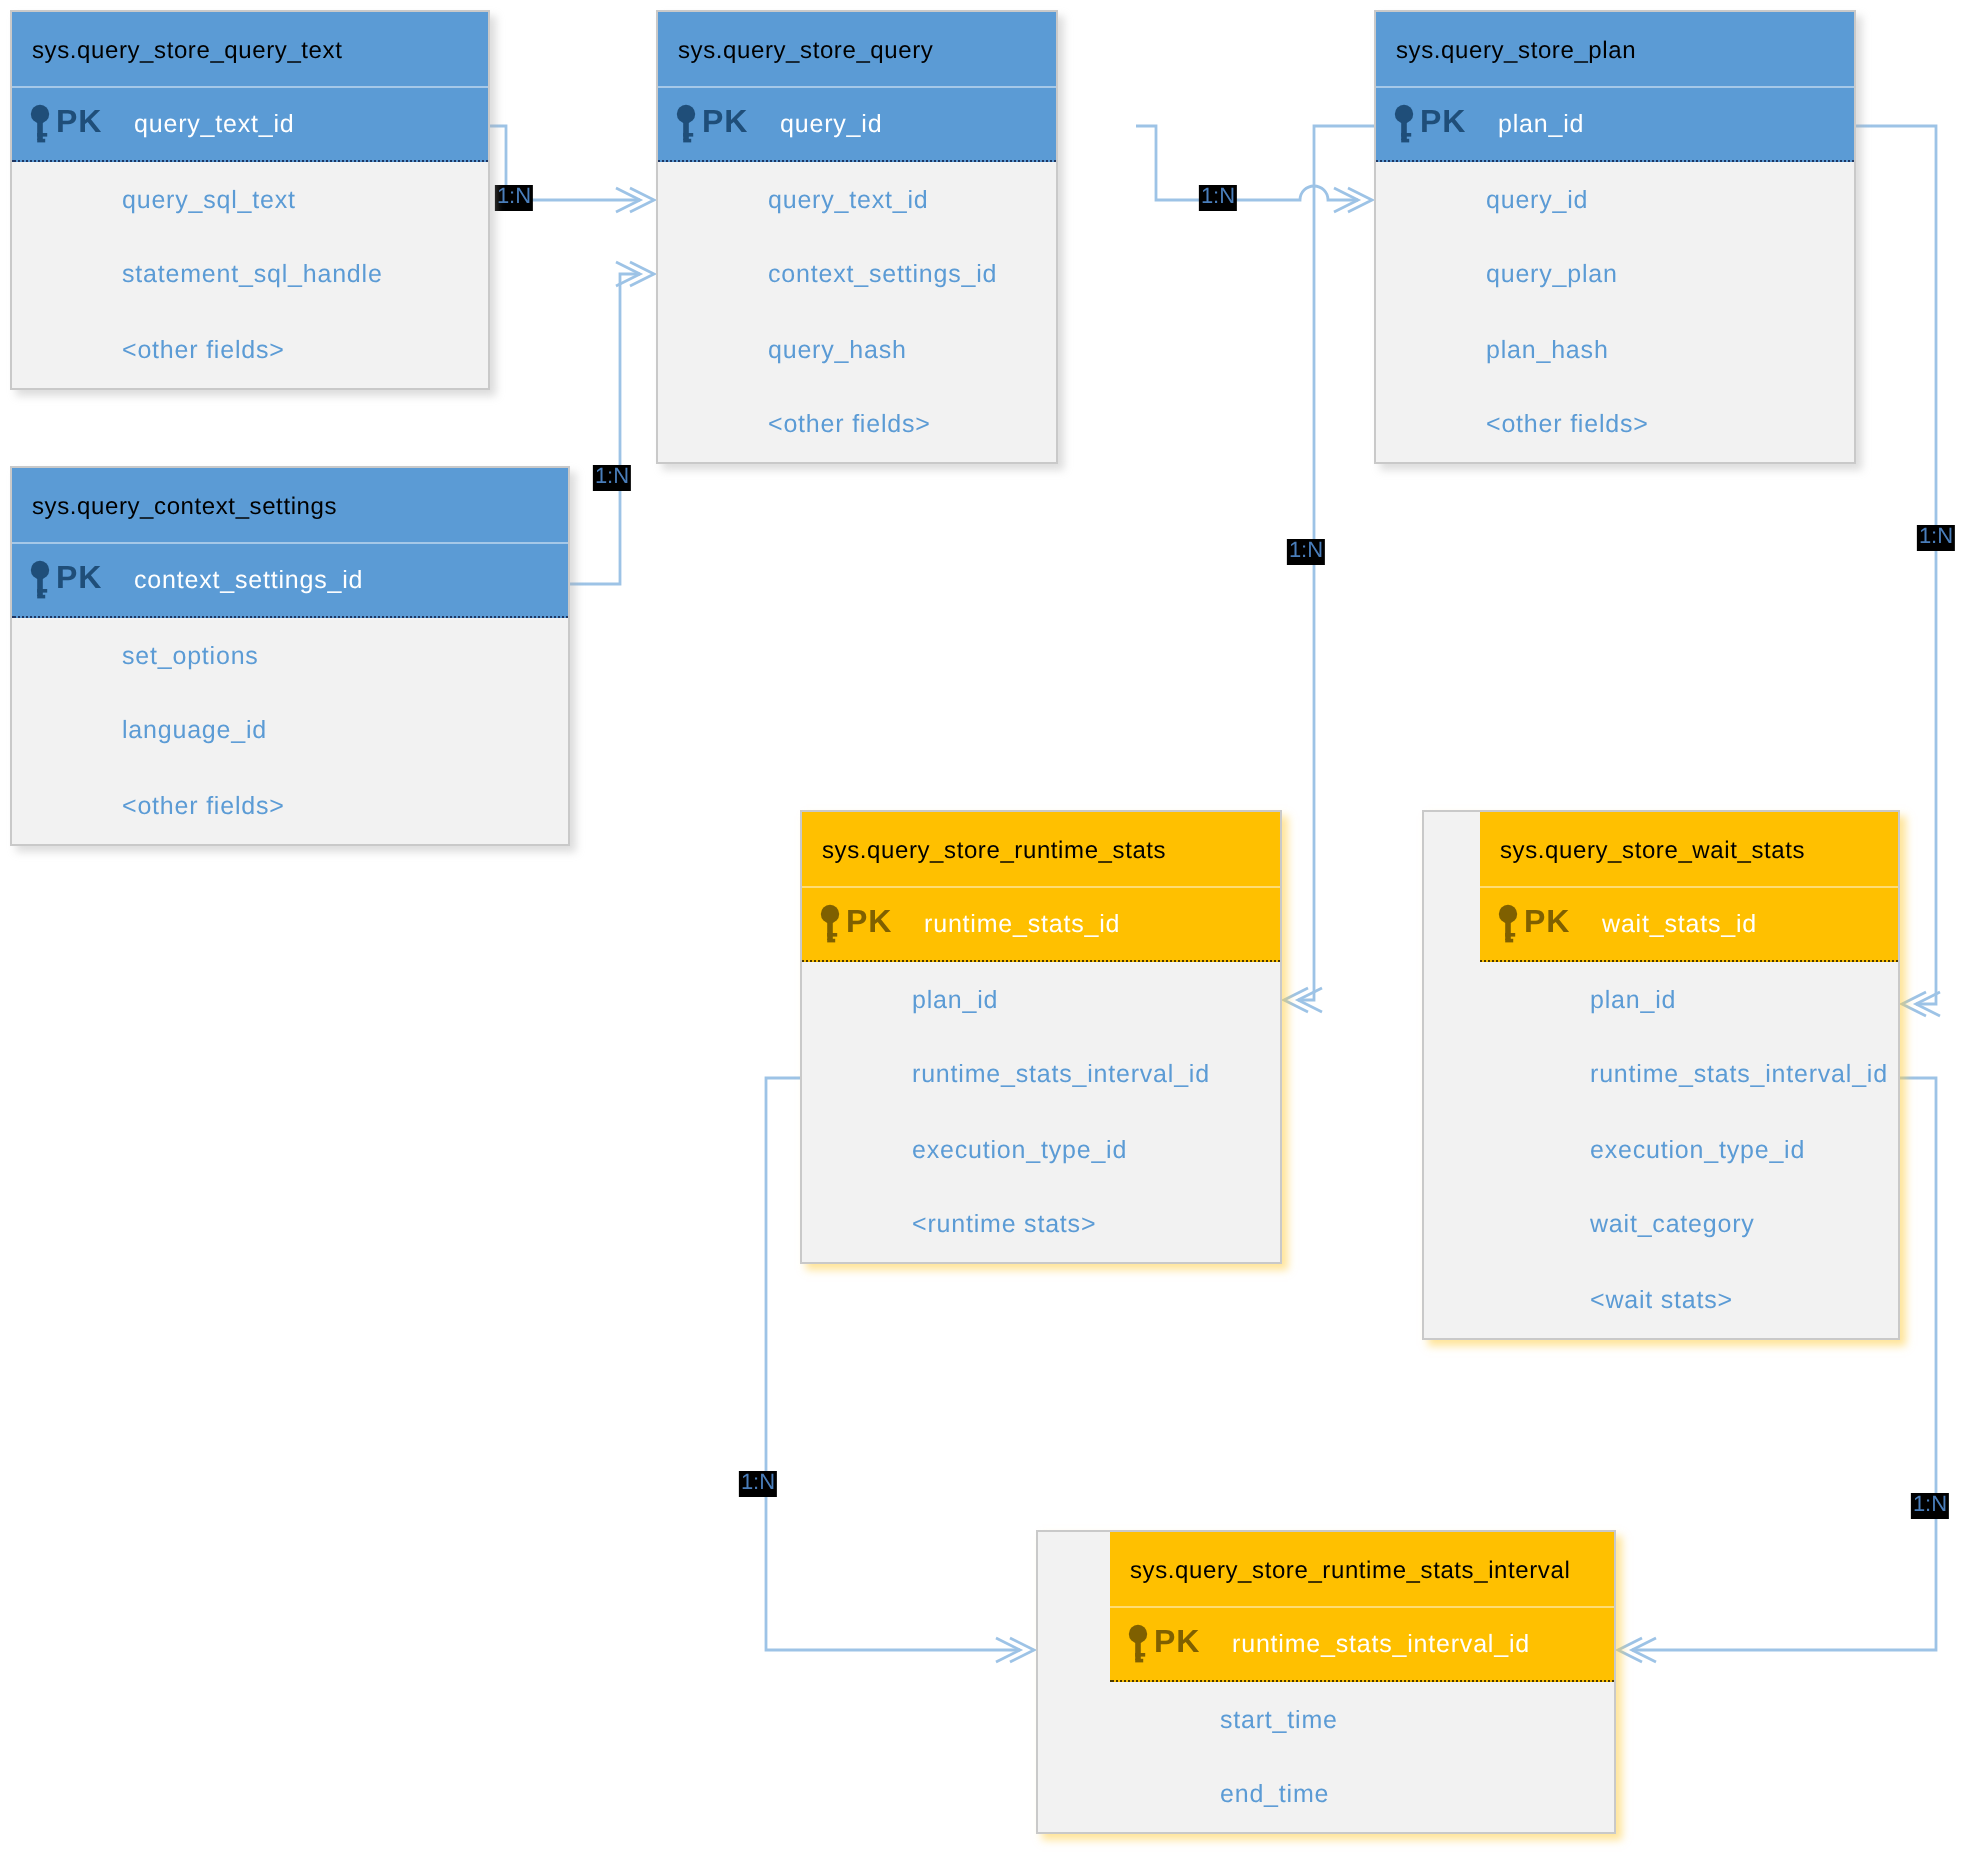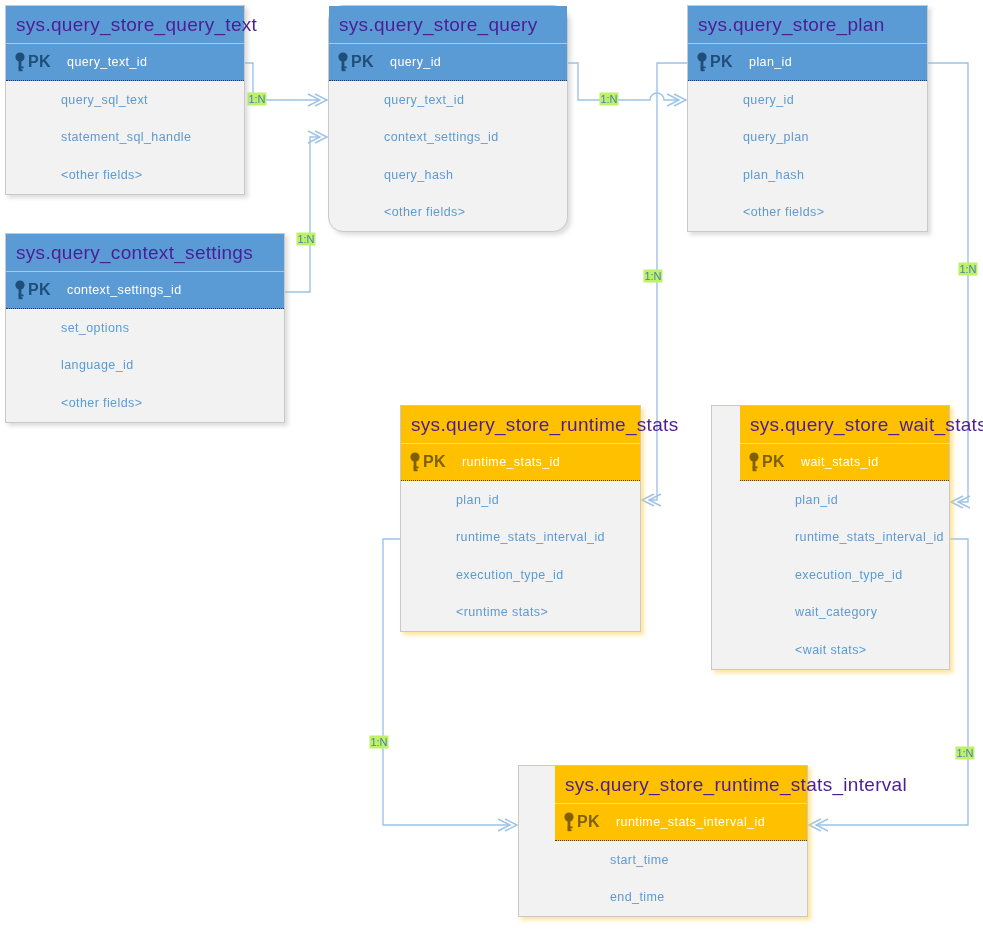--- a/index.html
+++ b/index.html
@@ -12,27 +12,27 @@
     overflow:hidden;
   }
   #wires { position:absolute; left:0; top:0; width:983px; height:933px; }
 
   .entity {
     position:absolute;
     background:#f2f2f2;
     border:1px solid #c9c9c9;
   }
   .entity.blue   { box-shadow:3px 3px 4px rgba(170,170,170,0.40); }
-  .entity.orange { box-shadow:3px 3px 4px rgba(255,205,70,0.55);text-align:center; }
+  .entity.orange { box-shadow:3px 3px 4px rgba(255,205,70,0.55); }
 
   .e-title {
     height:38px; line-height:38px;
     padding-left:10px;
-    color:#4c1d95;
-    font-size:19px;
+    color:#000000;
+    font-size:12px;
     letter-spacing:0.3px;
     white-space:nowrap;
     border-bottom:1px solid rgba(255,255,255,0.45);
   }
   .blue   .e-title, .blue   .e-pk { background:#5b9bd5; }
   .orange .e-title, .orange .e-pk { background:#ffc000; }
 
   .e-pk {
     height:37px;
     display:flex; align-items:center;
@@ -54,21 +54,21 @@
     padding-left:55px;
     color:#5b9bd5;
     font-size:12.5px;
     letter-spacing:0.4px;
     white-space:nowrap;
   }
 
   .rel-label {
     position:absolute;
     transform:translate(-50%,-50%);
-    background:#bef264;
+    background:#000000;
     color:#4a7ebb;
     font-size:11px;
     padding:0 1px;
     line-height:13px;
   }
 </style>
 </head>
 <body>
 
 <div id="canvas">
@@ -119,21 +119,21 @@
       <span class="pk-label">PK</span>
       <span class="pk-name">query_text_id</span>
     </div>
     <div class="e-fields">
       <div class="e-field">query_sql_text</div>
       <div class="e-field">statement_sql_handle</div>
       <div class="e-field">&lt;other fields&gt;</div>
     </div>
   </div>
 
-  <div class="entity blue" style="left:328px;top:5px;width:240px;border-radius:15px;">
+  <div class="entity blue" style="left:328px;top:5px;width:201px;">
     <div class="e-title">sys.query_store_query</div>
     <div class="e-pk">
       <span class="key-icon">
           <svg viewBox="0 0 14 22" width="14" height="22">
             <circle cx="7" cy="6" r="4.6" fill="currentColor"></circle>
             <rect x="5.6" y="9" width="2.8" height="10" fill="currentColor"></rect>
             <rect x="5.6" y="15.5" width="5" height="1.8" fill="currentColor"></rect>
             <rect x="5.6" y="18.4" width="4" height="1.8" fill="currentColor"></rect>
           </svg>
         </span>

